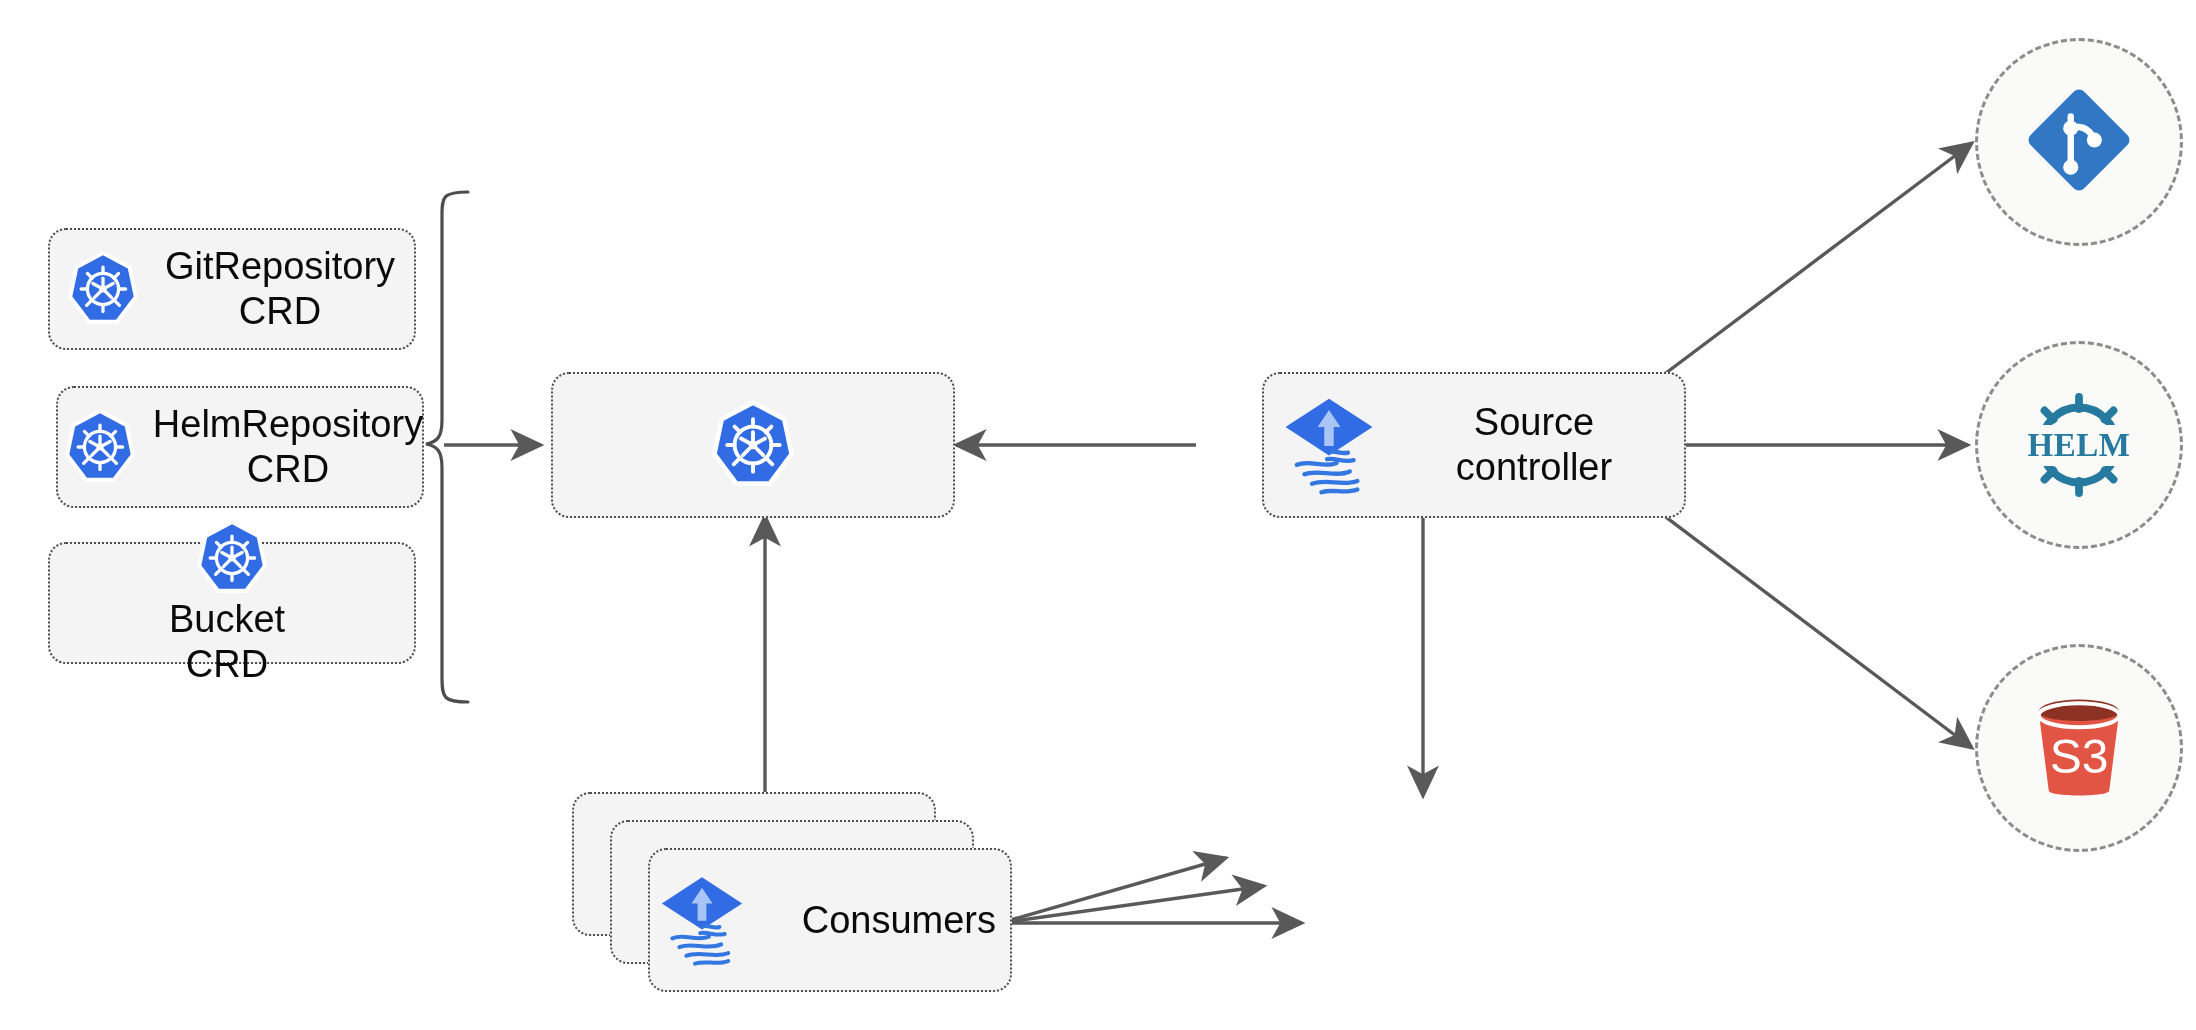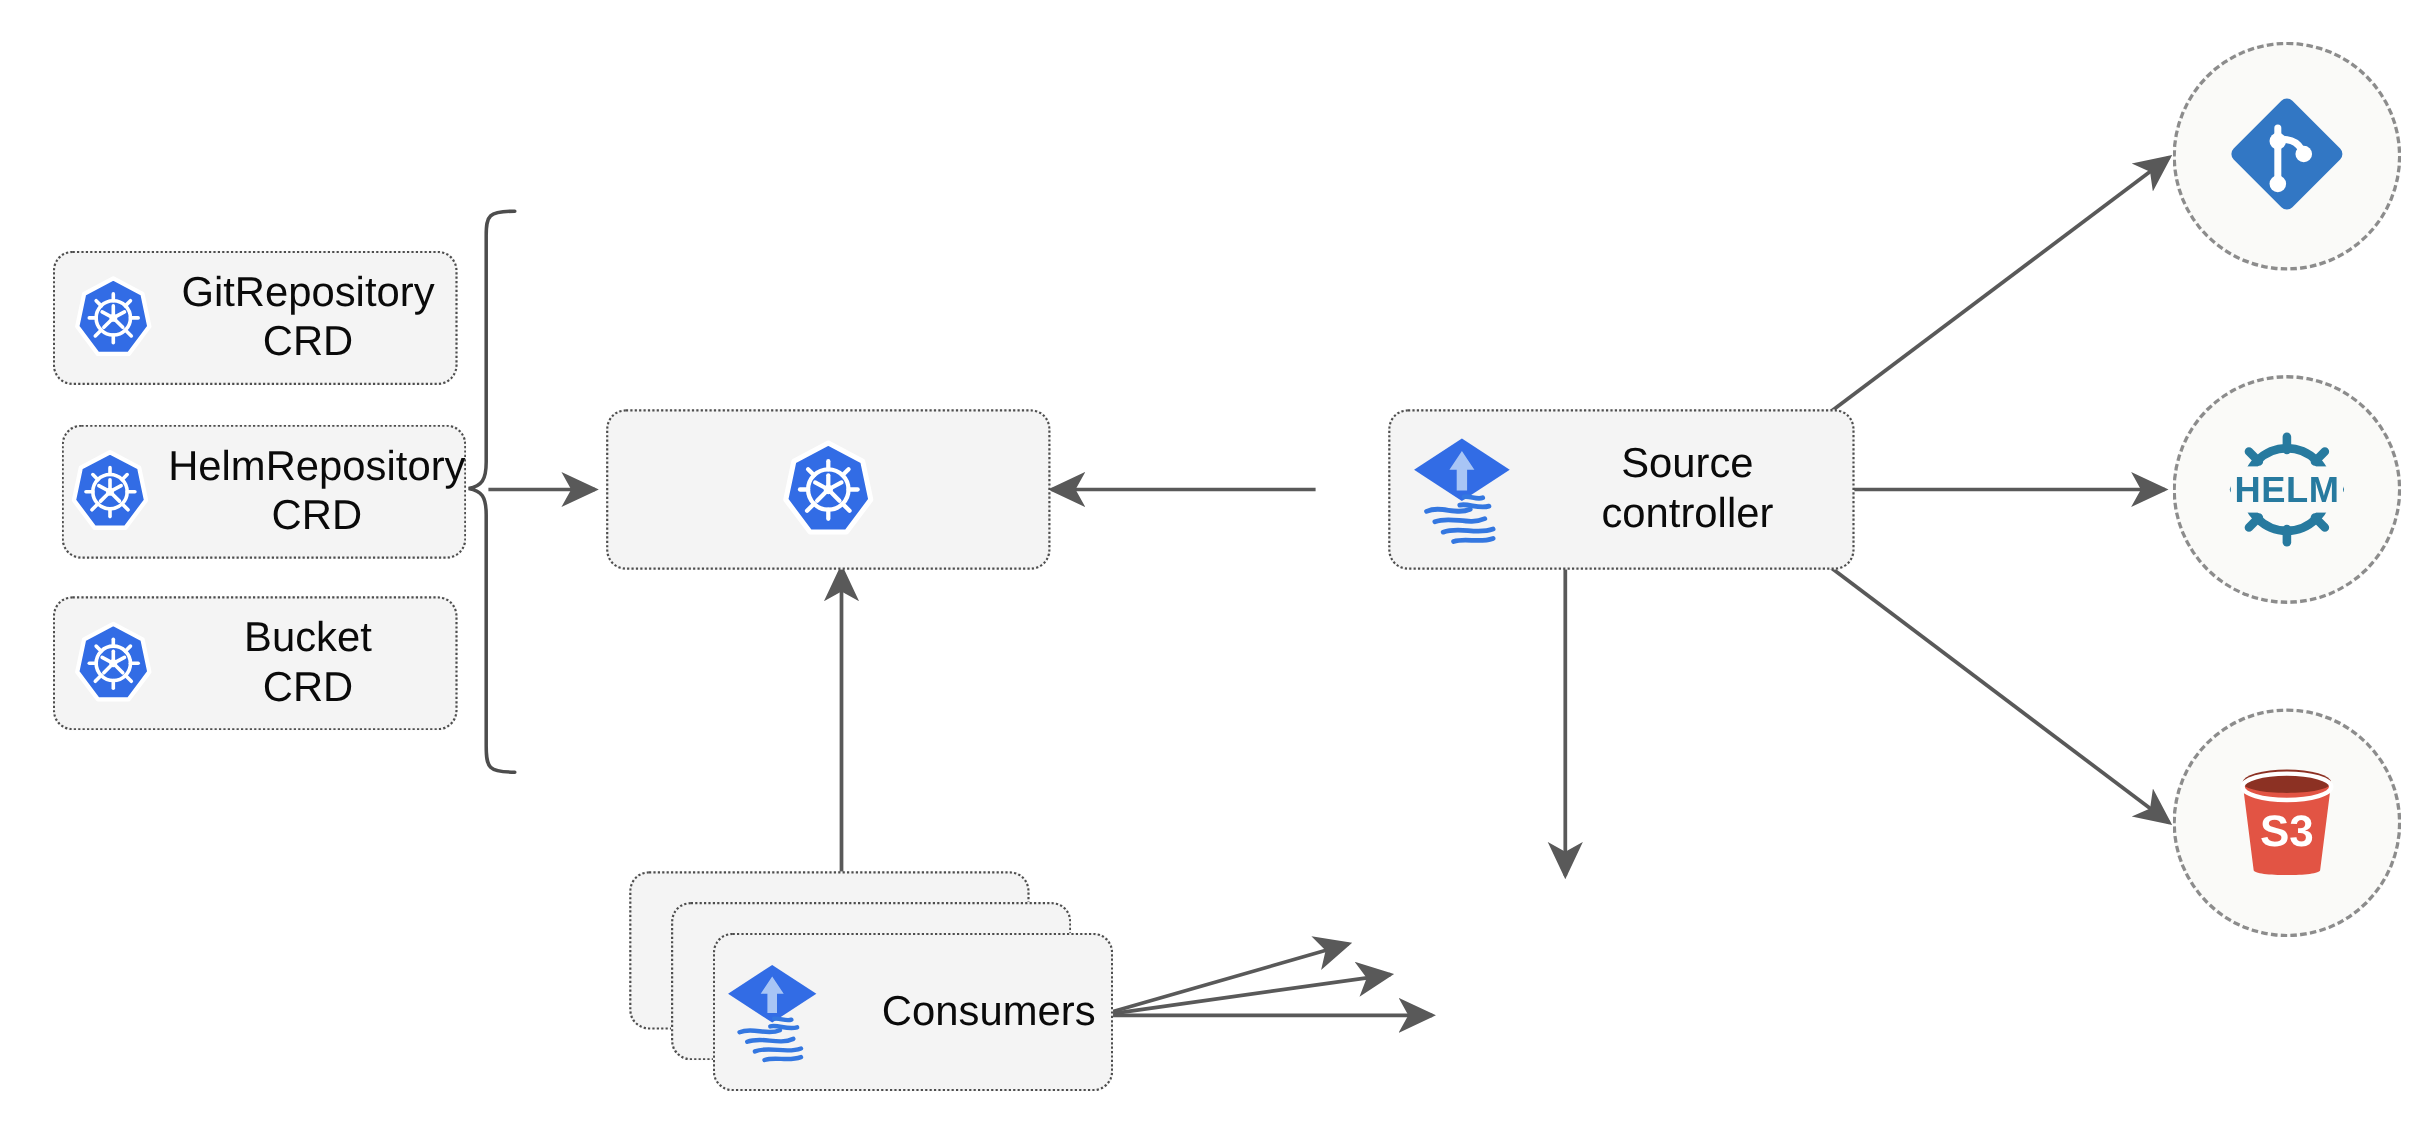--- a/index.html
+++ b/index.html
@@ -156,21 +156,21 @@
           <line x1="50" y1="50" x2="39" y2="61"></line>
           <line x1="50" y1="50" x2="37" y2="43"></line>
         </g>
         <circle cx="50" cy="50" r="4.6" fill="#ffffff"></circle>
       </svg>
     </span>
     <span class="label">HelmRepository
 CRD</span>
   </div>
 
-  <div class="node" style="left:48px;top:542px;width:368px;height:122px;">
+  <div class="node" style="left:48px;top:542px;width:368px;height:122px;flex-direction:column;">
     <span class="icon" style="width:106px;">
       <svg width="78" height="78" viewBox="0 0 100 100">
         <polygon points="50,4 84,22 92,60 68,92 32,92 8,60 16,22" fill="#326CE5" stroke="#ffffff" stroke-width="5" stroke-linejoin="round"></polygon>
         <g fill="none" stroke="#ffffff" stroke-width="4.2" stroke-linecap="round">
           <circle cx="50" cy="50" r="20"></circle>
           <line x1="50" y1="22" x2="50" y2="30"></line>
           <line x1="50" y1="70" x2="50" y2="79"></line>
           <line x1="22" y1="50" x2="30" y2="50"></line>
           <line x1="70" y1="50" x2="79" y2="50"></line>
           <line x1="30" y1="30" x2="36" y2="36"></line>
@@ -266,21 +266,21 @@
           <path d="M43,44 C43,36 56,38 61,46"></path>
         </g>
         <circle cx="43" cy="40" r="6.4" fill="#ffffff"></circle>
         <circle cx="43" cy="73" r="6.4" fill="#ffffff"></circle>
         <circle cx="63" cy="50" r="6.4" fill="#ffffff"></circle>
       </svg>
     </span>
   </div>
 
   <div class="circle-node" style="left:1975px;top:341px;width:208px;height:208px;">
-    <span class="icon" style="position:relative;width:150px;height:150px;display:flex;align-items:center;justify-content:center;">
+    <span class="icon" style="position:relative;width:150px;height:150px;display:flex;align-items:center;justify-content:center;font-family:Liberation Serif, serif;">
       <svg width="150" height="150" viewBox="0 0 100 100" style="position:absolute;left:0;top:0;">
         <g stroke="#277A9F" stroke-width="5.2" fill="none" stroke-linecap="round">
           <circle cx="50" cy="50" r="25"></circle>
           <line x1="50" y1="18" x2="50" y2="26"></line>
           <line x1="50" y1="74" x2="50" y2="82"></line>
           <line x1="18" y1="50" x2="26" y2="50"></line>
           <line x1="74" y1="50" x2="82" y2="50"></line>
           <line x1="27" y1="27" x2="33" y2="33"></line>
           <line x1="67" y1="67" x2="73" y2="73"></line>
           <line x1="73" y1="27" x2="67" y2="33"></line>
@@ -292,17 +292,17 @@
     </span>
   </div>
 
   <div class="circle-node" style="left:1975px;top:644px;width:208px;height:208px;">
     <span class="icon" style="position:relative;width:126px;height:126px;display:flex;align-items:center;justify-content:center;">
       <svg width="126" height="126" viewBox="0 0 100 100" style="position:absolute;left:0;top:0;">
         <ellipse cx="50" cy="21" rx="32" ry="9.5" fill="#8C3123"></ellipse>
         <path d="M18,21 L26,84 C26,89 74,89 74,84 L82,21 C82,31 18,31 18,21 Z" fill="#E25444"></path>
         <ellipse cx="50" cy="24" rx="32" ry="9.5" fill="none" stroke="#ffffff" stroke-width="3.2"></ellipse>
       </svg>
-      <span style="position:relative;z-index:2;margin-top:16px;font-size:40px;font-weight:bold;color:#ffffff;">S3</span>
+      <span style="position:relative;z-index:2;margin-top:16px;font-size:48px;font-weight:normal;color:#ffffff;">S3</span>
     </span>
   </div>
 
 </div>
 
 </body></html>

